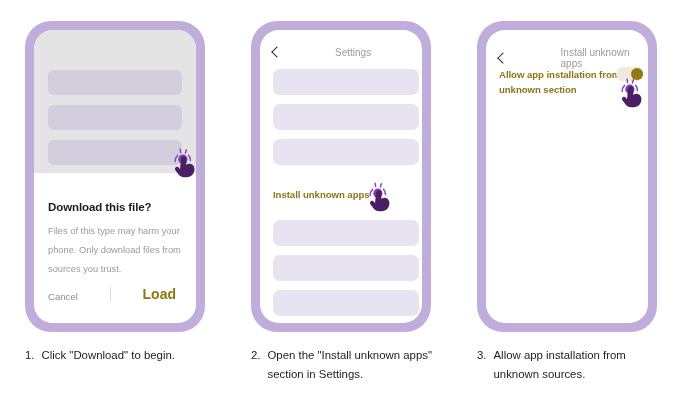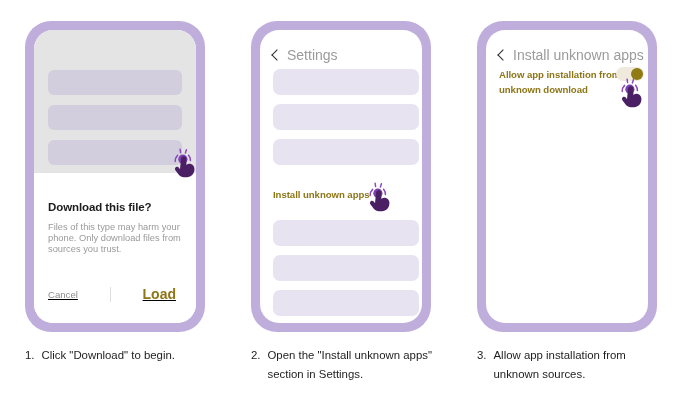--- a/index.html
+++ b/index.html
@@ -79,33 +79,32 @@
   }
   .dialog-title {
     font-size: 11.5px;
     font-weight: bold;
     color: #1c1c1c;
     letter-spacing: -0.1px;
     margin: 12px 0 9px 0;
   }
   .dialog-body {
     font-size: 9.3px;
-    line-height: 11px;
+    line-height: 19px;
     color: #9a9a9a;
     margin: 0;
   }
   .dialog-actions {
     position: absolute;
     left: 14px;
     right: 10px;
     top: 113px;
     display: flex;
-    align-items: center;
+    align-items: flex-end;
     justify-content: space-between;
-    text-decoration: underline;
   }
   .btn-cancel {
     font-size: 9.6px;
     color: #8c8c8c;
   }
   .btn-divider {
     width: 1px;
     height: 15px;
     background: #dedede;
   }
@@ -128,22 +127,23 @@
   .chev {
     display: inline-block;
     width: 7px;
     height: 7px;
     border-left: 1.8px solid #2b2b2b;
     border-bottom: 1.8px solid #2b2b2b;
     transform: rotate(45deg);
     margin-top: -1px;
   }
   .hdr-title {
-    font-size: 14px;
+    font-size: 10px;
     color: #9b9b9b;
+    margin-left: 48px;
   }
 
   .lav-bar {
     position: absolute;
     left: 13px;
     width: 146px;
     height: 26px;
     border-radius: 7px;
     background: #e7e3f1;
   }
@@ -297,21 +297,21 @@
   <div class="step">
     <div class="phone">
       <div class="screen">
 
         <div class="hdr">
           <span class="chev"></span>
           <span class="hdr-title">Install unknown apps</span>
         </div>
 
         <div class="olive-row" style="top:39px;">Allow app installation from</div>
-        <div class="olive-row" style="top:54px;">unknown download</div>
+        <div class="olive-row" style="top:54px;">unknown section</div>
 
         <div class="toggle" style="left:130px; top:37px;">
           <span class="knob"></span>
         </div>
 
         <div class="tap" style="left:131px; top:48px;">
           <svg viewBox="0 0 30 32">
             <g fill="none" stroke="#8a4bbd" stroke-width="1.5" stroke-linecap="round">
               <path d="M5.2 13.5 A8 8 0 0 1 7.6 7.4"></path>
               <path d="M20.4 12.6 A8 8 0 0 0 18.6 7.2"></path>

